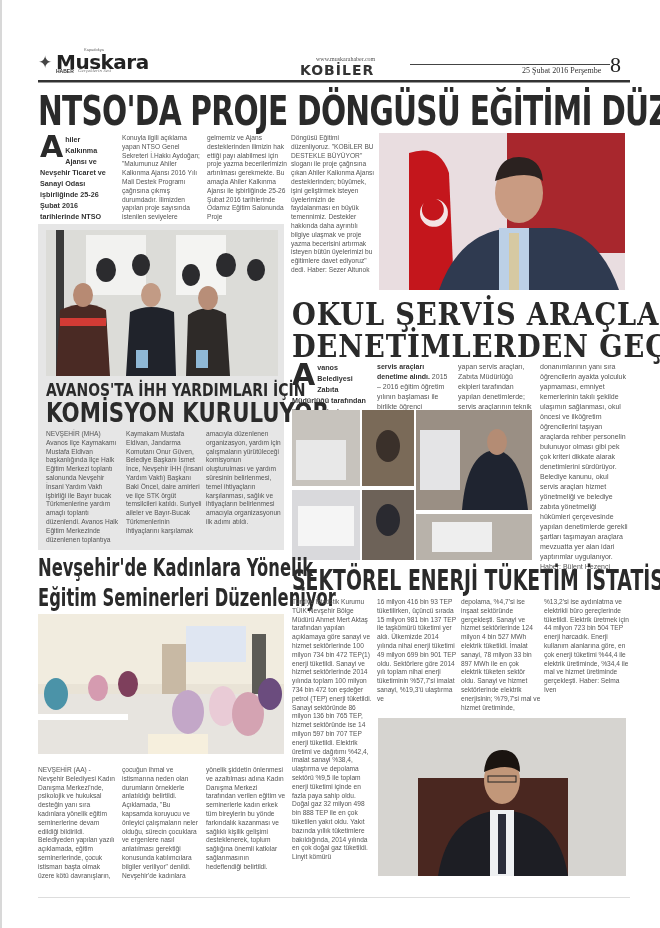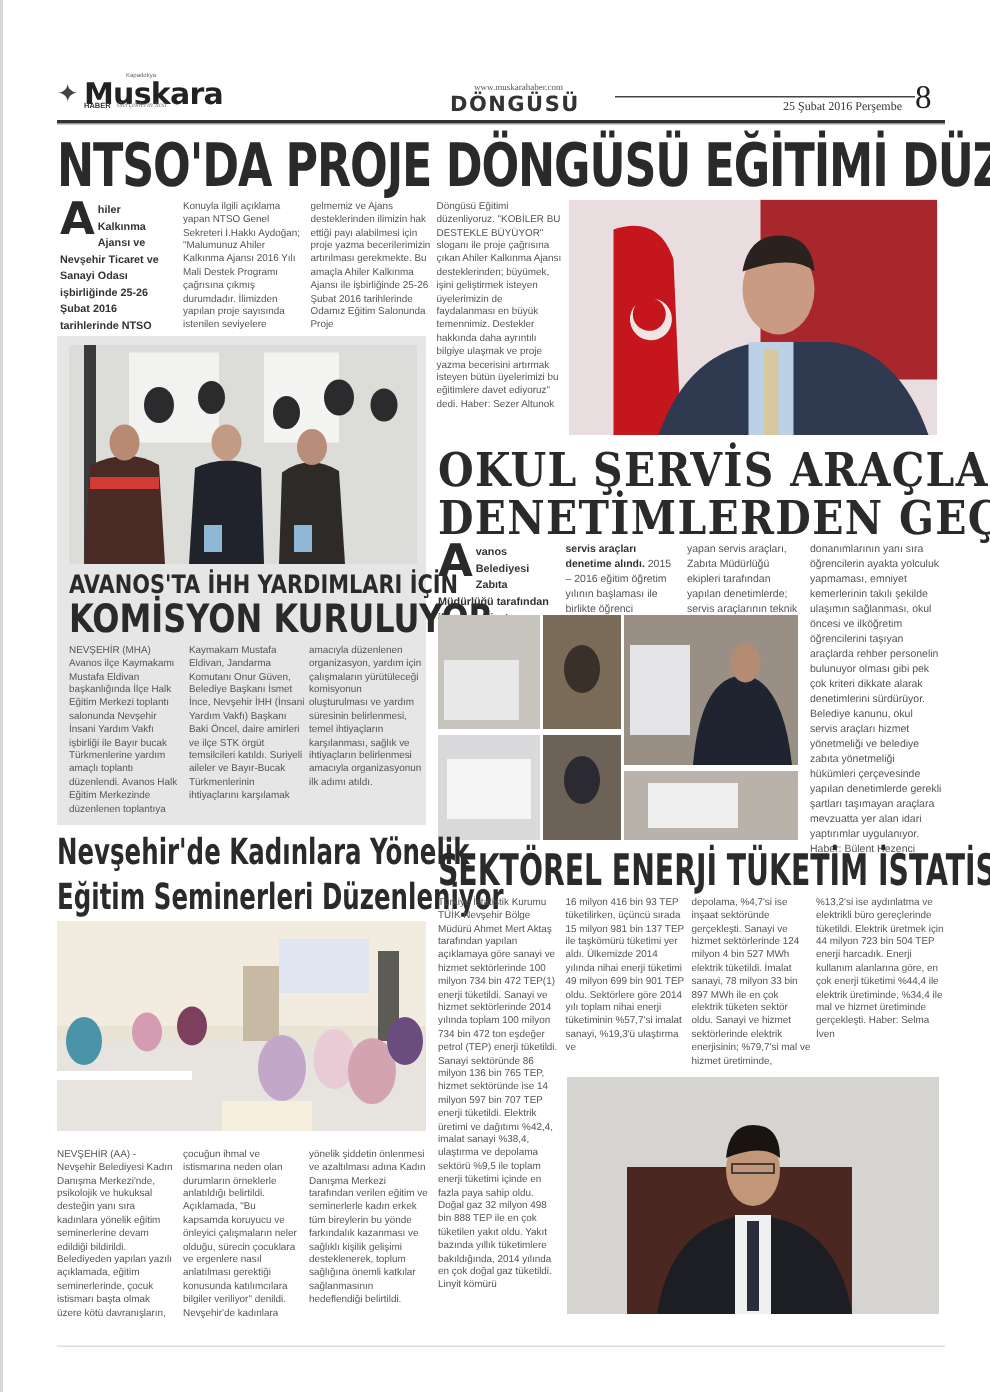--- a/index.html
+++ b/index.html
@@ -51,21 +51,21 @@
 
   <div class="masthead">
     <div class="logo">
       <span class="logo-mark">✦</span>
       <span class="logo-tiny">Kapadokya</span>
       <span class="logo-name">Muskara</span>
       <span class="logo-sub">HABER</span>
       <span class="logo-slogan">Gerçeklerin Sesi</span>
     </div>
     <span class="website">www.muskarahaber.com</span>
-    <span class="section-name">DÖNGÜSÜ</span>
+    <span class="section-name">KOBİLER</span>
     <div class="header-rule-short"></div>
     <span class="date">25 Şubat 2016 Perşembe</span>
     <span class="page-number">8</span>
   </div>
   <div class="header-rule"></div>
 
   <div class="hl-condensed hl-main">NTSO'DA PROJE DÖNGÜSÜ EĞİTİMİ DÜZENLENECEK</div>
 
   <div class="col-text bold" style="left:38px; top:134px; width:72px;">
     <span class="dropcap">A</span><span>hiler Kalkınma Ajansı ve Nevşehir Ticaret ve Sanayi Odası işbirliğinde 25-26 Şubat 2016 tarihlerinde NTSO Eğitim Salonunda Proje Döngüsü Eğitimi verilmesi planlanıyor.</span>

